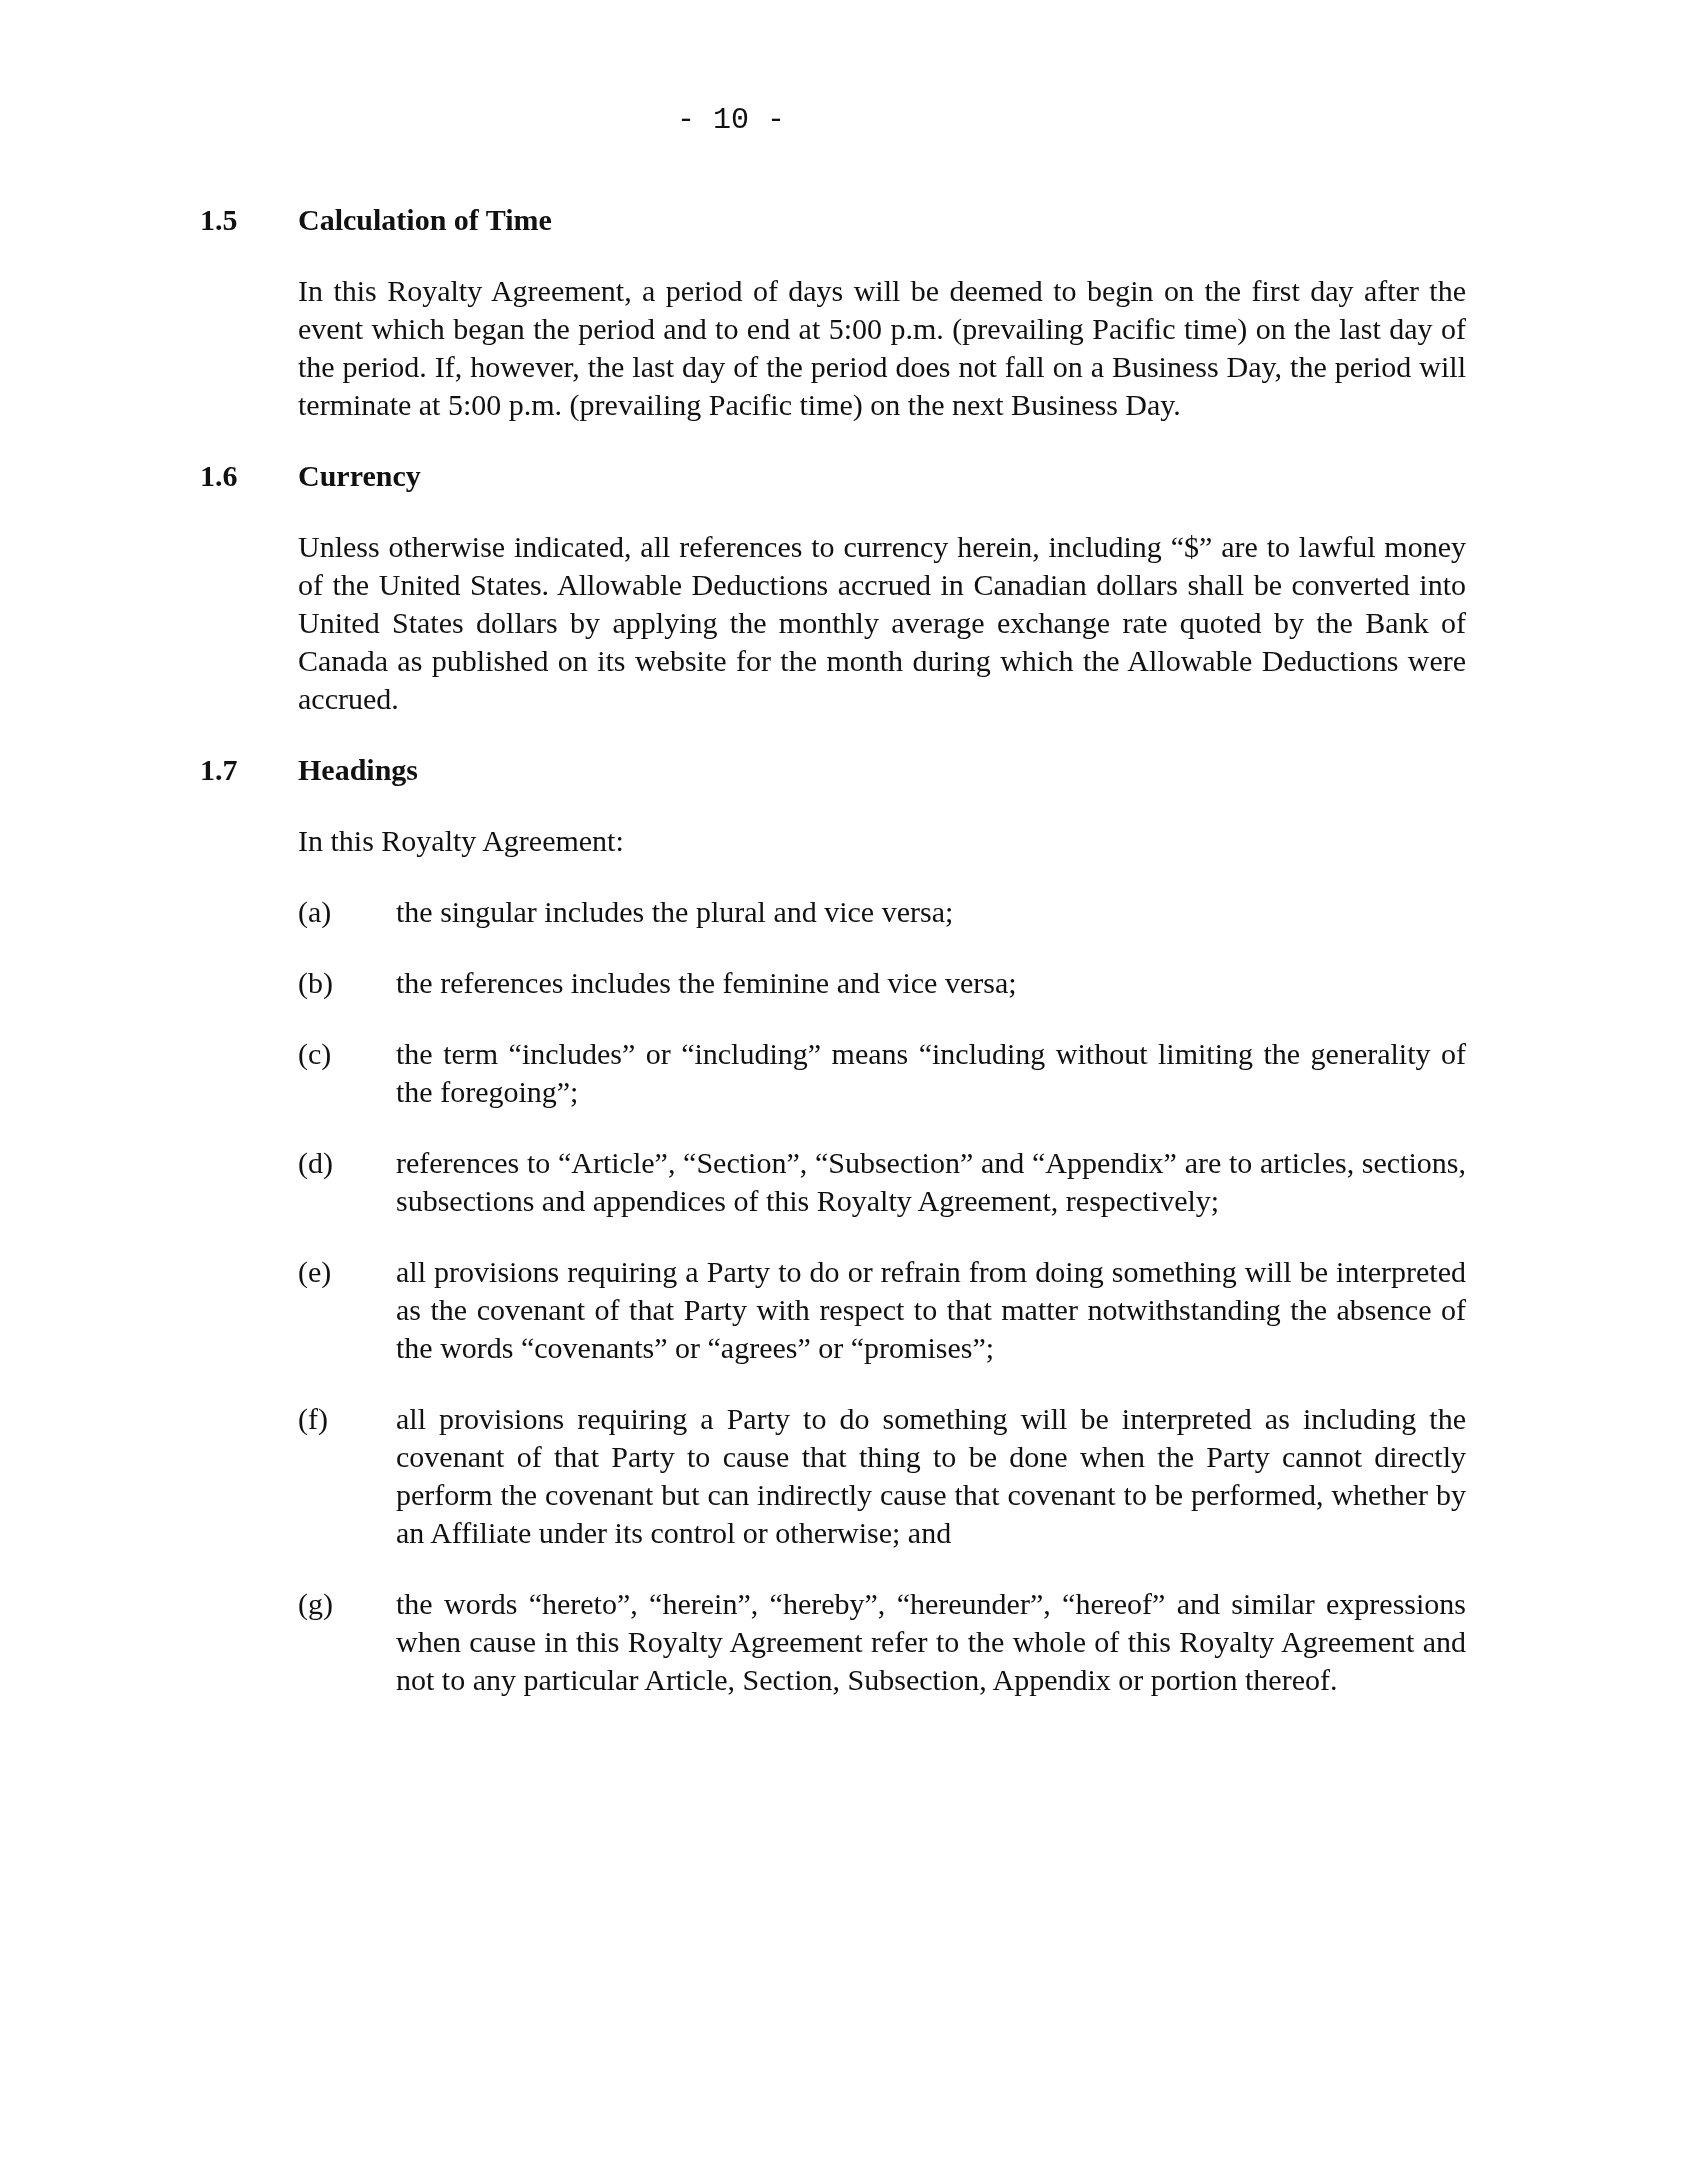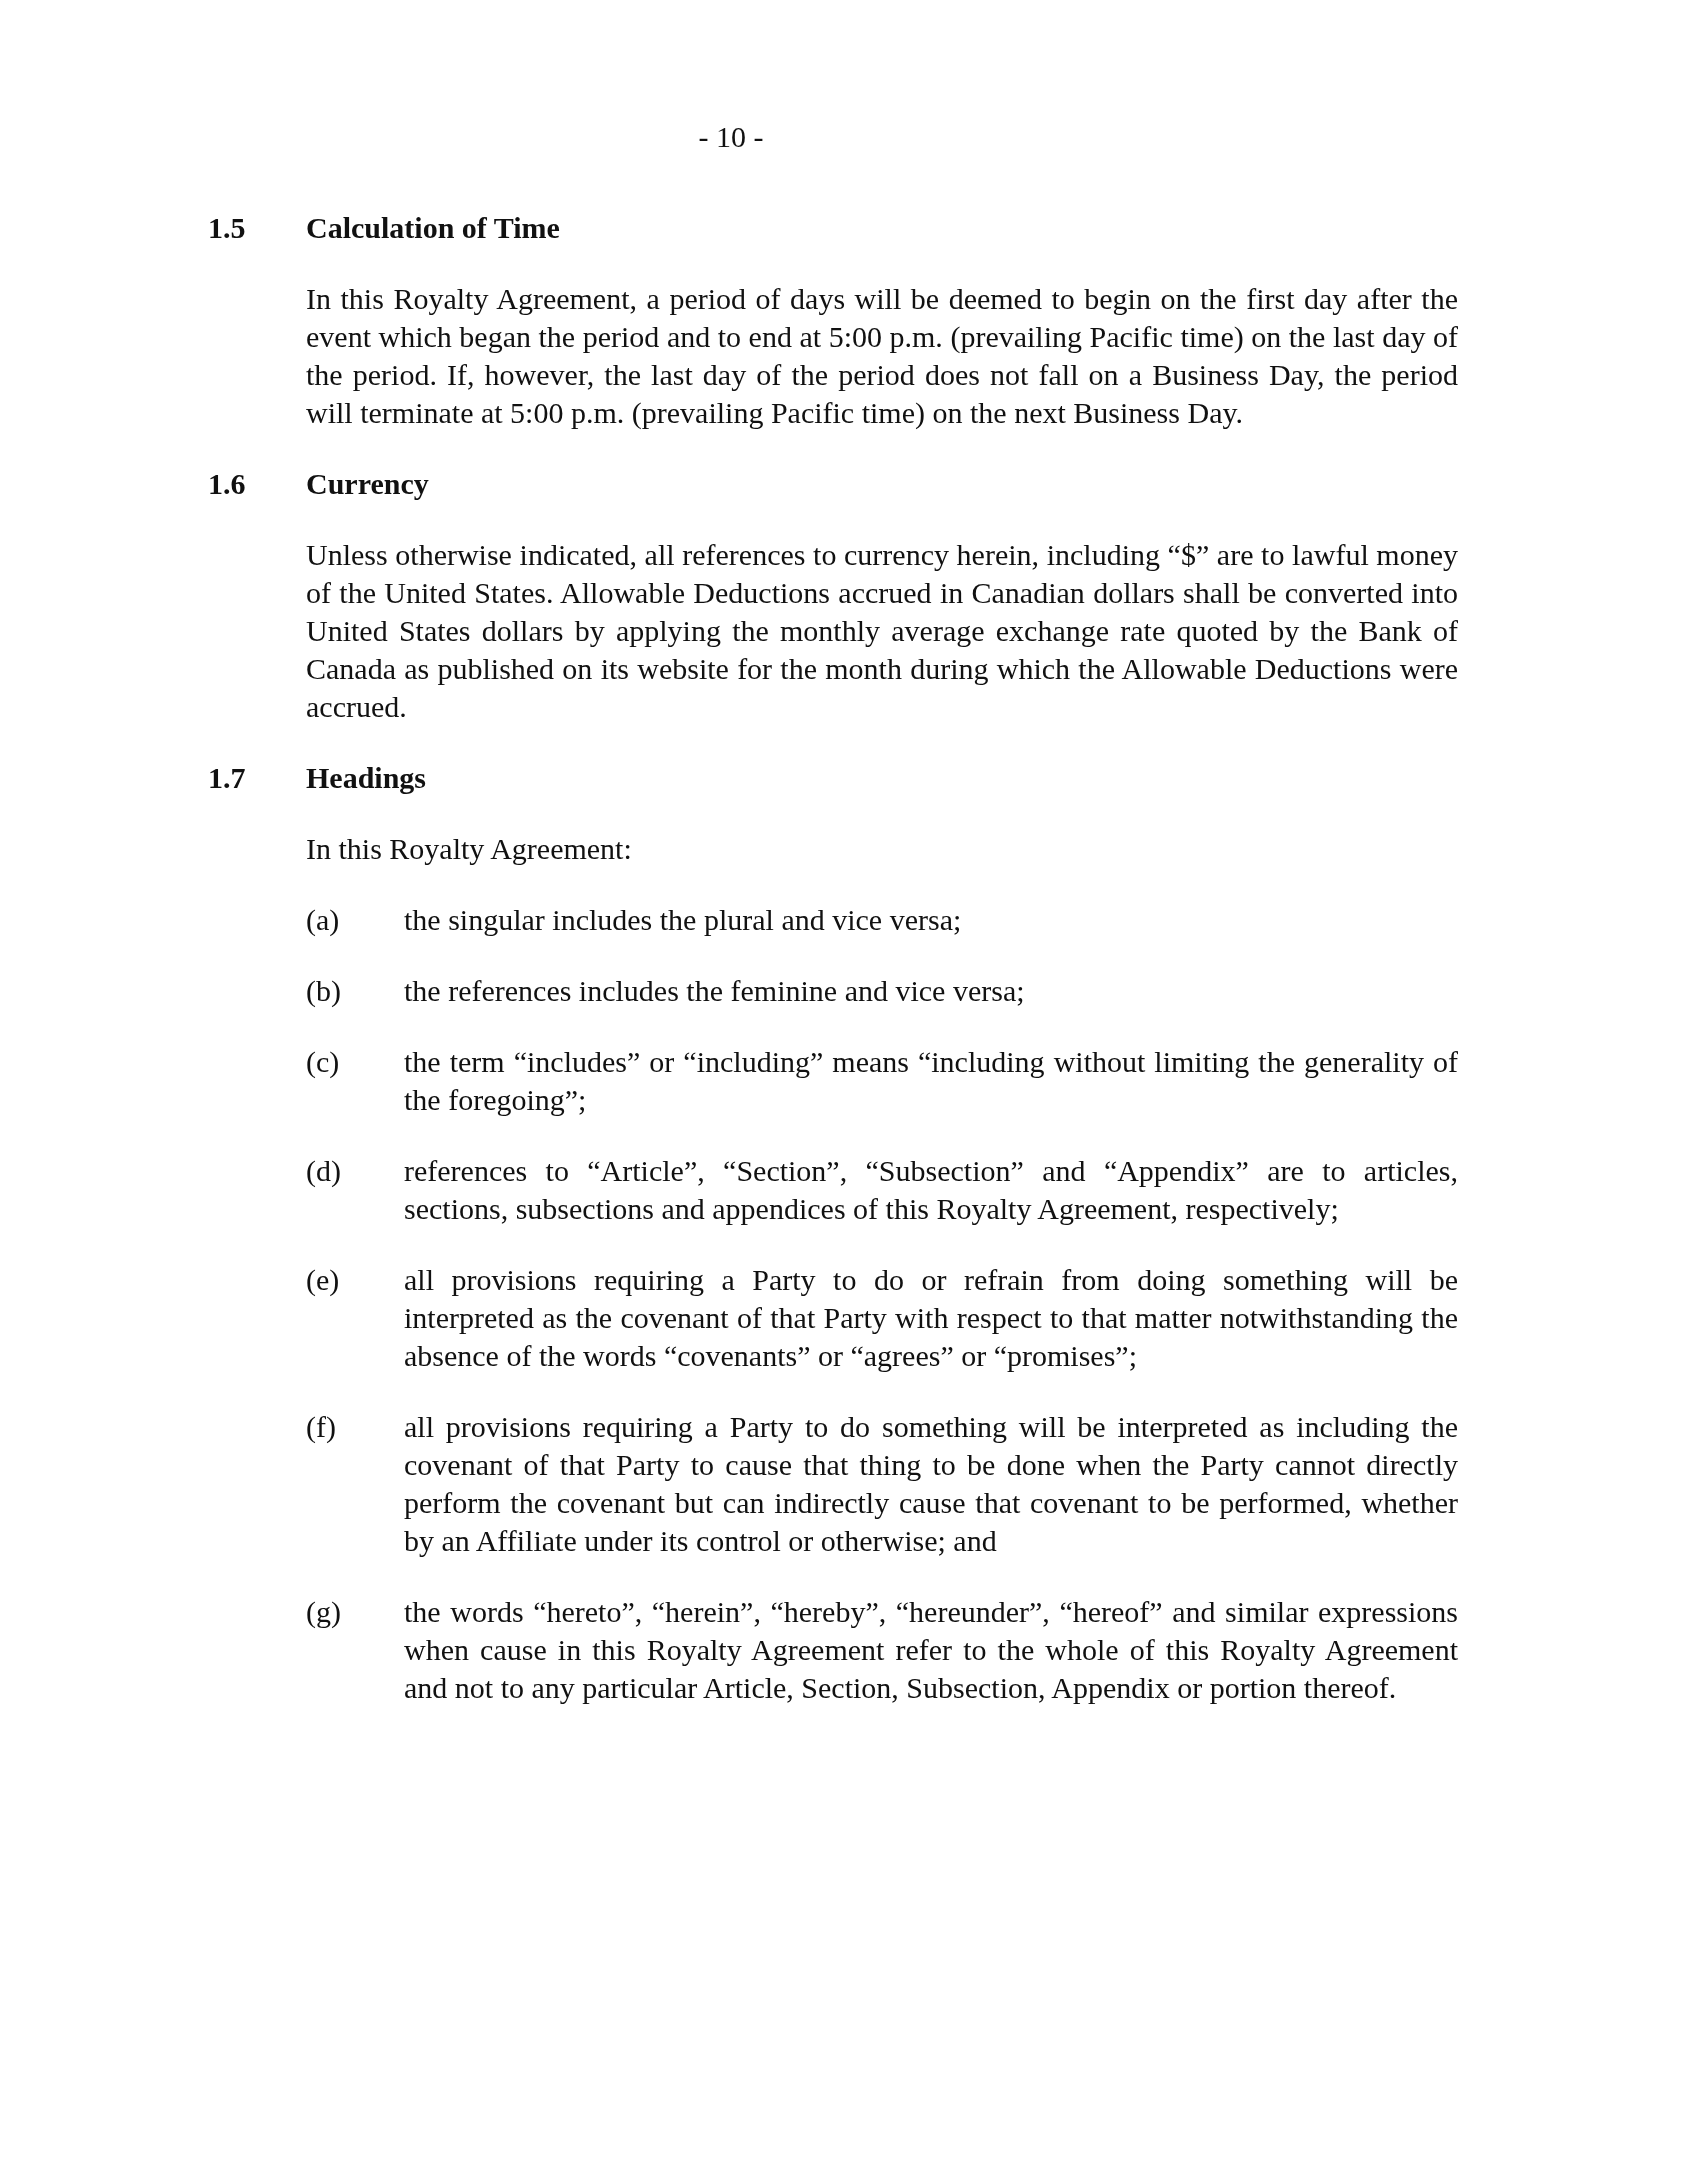--- a/index.html
+++ b/index.html
@@ -4,27 +4,28 @@
 <style>
   html, body { margin: 0; padding: 0; background: #ffffff; }
   body {
     width: 1683px; height: 2178px; position: relative; overflow: hidden;
     font-family: "Liberation Serif", "DejaVu Serif", serif;
     color: #111111;
     font-size: 30px;
     line-height: 38px;
   }
   .page-number {
-    position: absolute; top: 118px; left: 0; width: 1462px;
+    position: absolute; top: 101px; left: 0; width: 1462px;
     text-align: center;
+    font-family: Liberation Mono, monospace;
   }
   .content {
     position: absolute; top: 197px; left: 196px; width: 1274px;
   }
-  .section { margin: 12px; }
+  .section { margin: 4px; }
   .heading {
     display: flex; font-weight: bold; margin: 0 0 33px 0;
   }
   .heading .num { width: 98px; flex: 0 0 98px; }
   .para {
     margin: 0 0 33px 98px; text-align: justify;
   }
   .list { margin: 0 0 0 98px; padding: 0; list-style: none; }
   .list-item { display: flex; margin: 0 0 33px 0; }
   .list-item .label { width: 98px; flex: 0 0 98px; }

